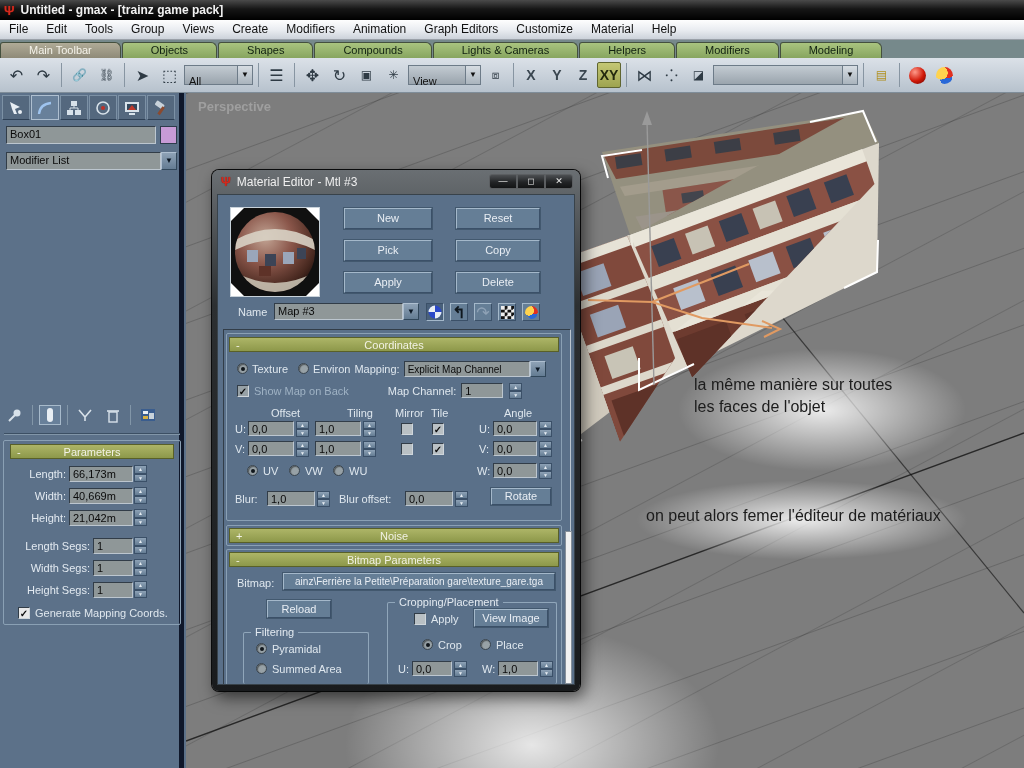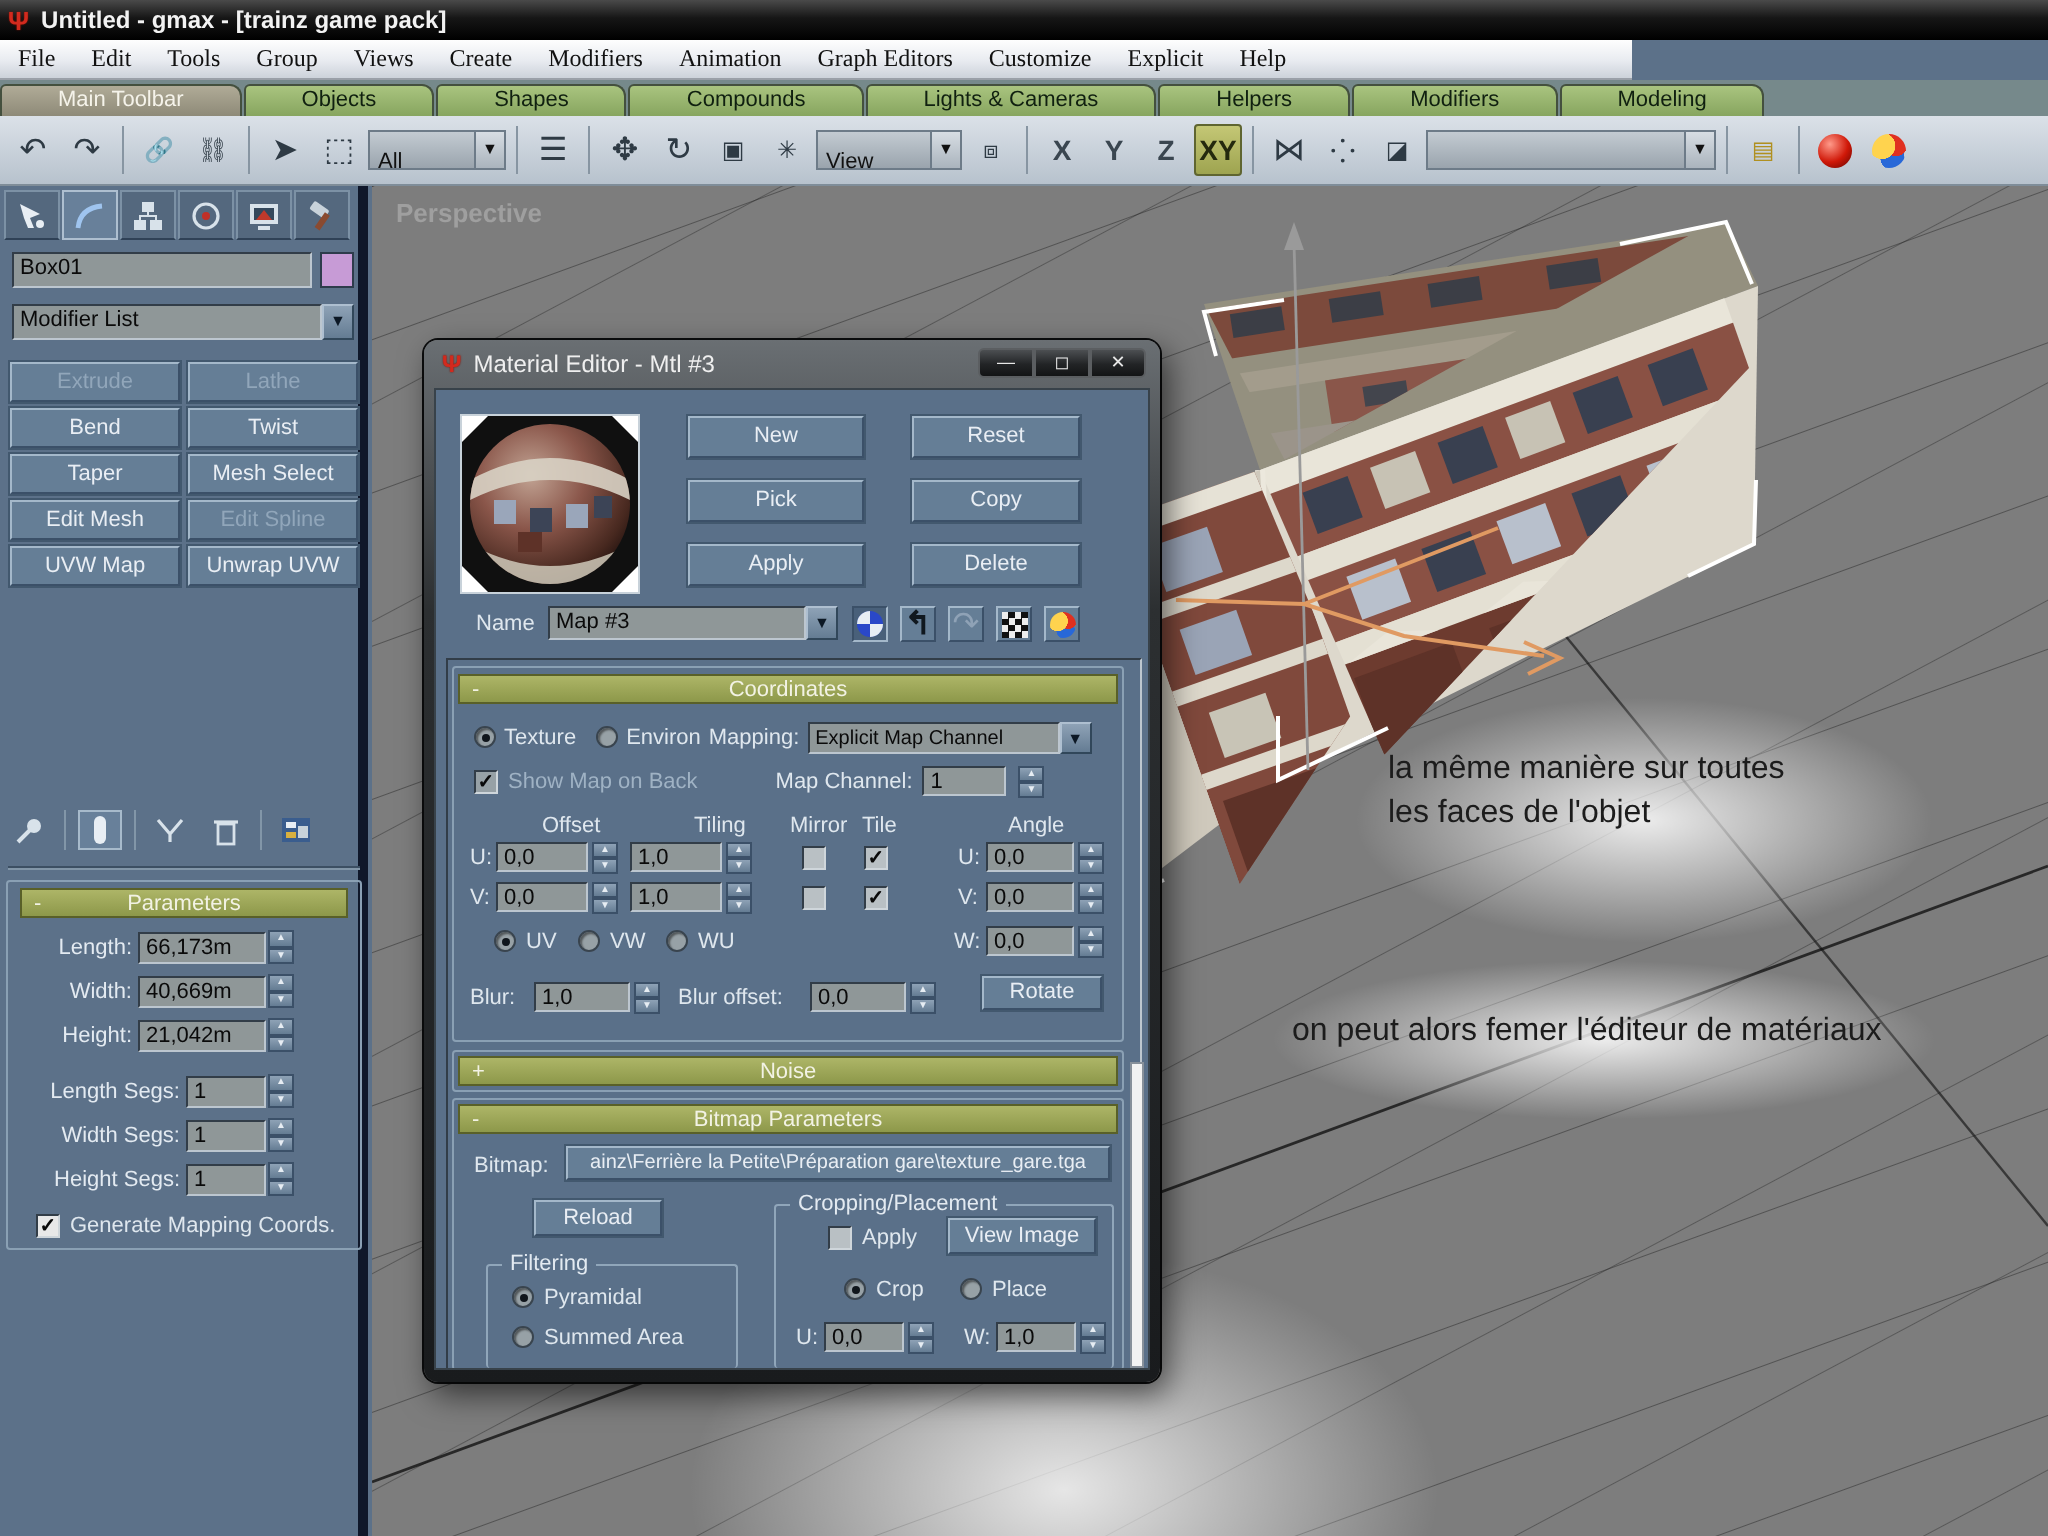--- a/index.html
+++ b/index.html
@@ -5,23 +5,23 @@
   * { margin:0; padding:0; box-sizing:border-box; }
   html,body { width:1024px; height:768px; overflow:hidden; background:#000; }
   body { font-family:"Liberation Sans", sans-serif; -webkit-font-smoothing:none; }
   #app { position:absolute; left:0; top:0; width:1024px; height:768px; background:#5c7189; }
 
   
   .titlebar { position:absolute; left:0; top:0; width:1024px; height:20px;
     background:linear-gradient(#4a4a4a,#161616 45%,#000); color:#f2f2f2;
     display:flex; align-items:center; font-size:12px; font-weight:bold; padding-left:4px; }
   .gmax-logo { color:#d22a1e; font-weight:bold; font-size:13px; margin-right:6px; text-shadow:0 0 1px #801000; }
-  .menubar { position:absolute; left:0; top:20px; width:816px; height:20px;
+  .menubar { position:absolute; left:0; top:20px; width:1024px; height:20px;
     background:linear-gradient(#fefefe,#e8ebf0 55%,#ccd2da); border-bottom:1px solid #9aa0a8;
-    display:flex; align-items:flex-end; font-size:12px; color:#111;font-family:Liberation Serif, serif; }
+    display:flex; align-items:flex-start; font-size:12px; color:#111; }
   .menu-item { padding:2px 9px; cursor:default; }
   .tabbar { position:absolute; left:0; top:40px; width:1024px; height:18px; background:#76898b;
     display:flex; align-items:flex-end; font-size:11px; }
   .tab { height:16px; line-height:15px; padding:0 28px; margin-right:1px;
     background:linear-gradient(#a9c47f,#87a55f); color:#102010;
     border:1px solid #44503e; border-bottom:none; border-radius:3px 6px 0 0; }
   .tab.active { background:linear-gradient(#b0ab97,#8e8a78); color:#f5f3ea; }
 
   
   .toolbar { position:absolute; left:0; top:58px; width:1024px; height:35px;
@@ -133,21 +133,21 @@
     <span class="menu-item">File</span>
     <span class="menu-item">Edit</span>
     <span class="menu-item">Tools</span>
     <span class="menu-item">Group</span>
     <span class="menu-item">Views</span>
     <span class="menu-item">Create</span>
     <span class="menu-item">Modifiers</span>
     <span class="menu-item">Animation</span>
     <span class="menu-item">Graph Editors</span>
     <span class="menu-item">Customize</span>
-    <span class="menu-item">Explicit</span>
+    <span class="menu-item">Material</span>
     <span class="menu-item">Help</span>
   </div>
 
   <div class="tabbar">
     <span class="tab active">Main Toolbar</span>
     <span class="tab">Objects</span>
     <span class="tab">Shapes</span>
     <span class="tab">Compounds</span>
     <span class="tab">Lights &amp; Cameras</span>
     <span class="tab">Helpers</span>
@@ -364,32 +364,20 @@
     </div>
 
     <div class="field namefield">Box01</div>
     <div class="swatch"></div>
 
     <div class="dd" style="position:absolute;left:6px;top:59px;width:171px">
       <span class="field">Modifier List</span>
       <span class="ddbtn">▼</span>
     </div>
 
-    <div class="modgrid">
-      <span class="btn disabled">Extrude</span>
-      <span class="btn disabled">Lathe</span>
-      <span class="btn">Bend</span>
-      <span class="btn">Twist</span>
-      <span class="btn">Taper</span>
-      <span class="btn">Mesh Select</span>
-      <span class="btn">Edit Mesh</span>
-      <span class="btn disabled">Edit Spline</span>
-      <span class="btn">UVW Map</span>
-      <span class="btn">Unwrap UVW</span>
-    </div>
 
 
     <div class="stackicons">
       <span class="sicon">
         <svg width="16" height="16">
             <circle cx="10" cy="6" r="3.5" fill="#d8e2ea"></circle>
             <line x1="2" y1="14" x2="8" y2="8" stroke="#d8e2ea" stroke-width="2"></line>
           </svg>
       </span>
       <span class="vsep"></span>

